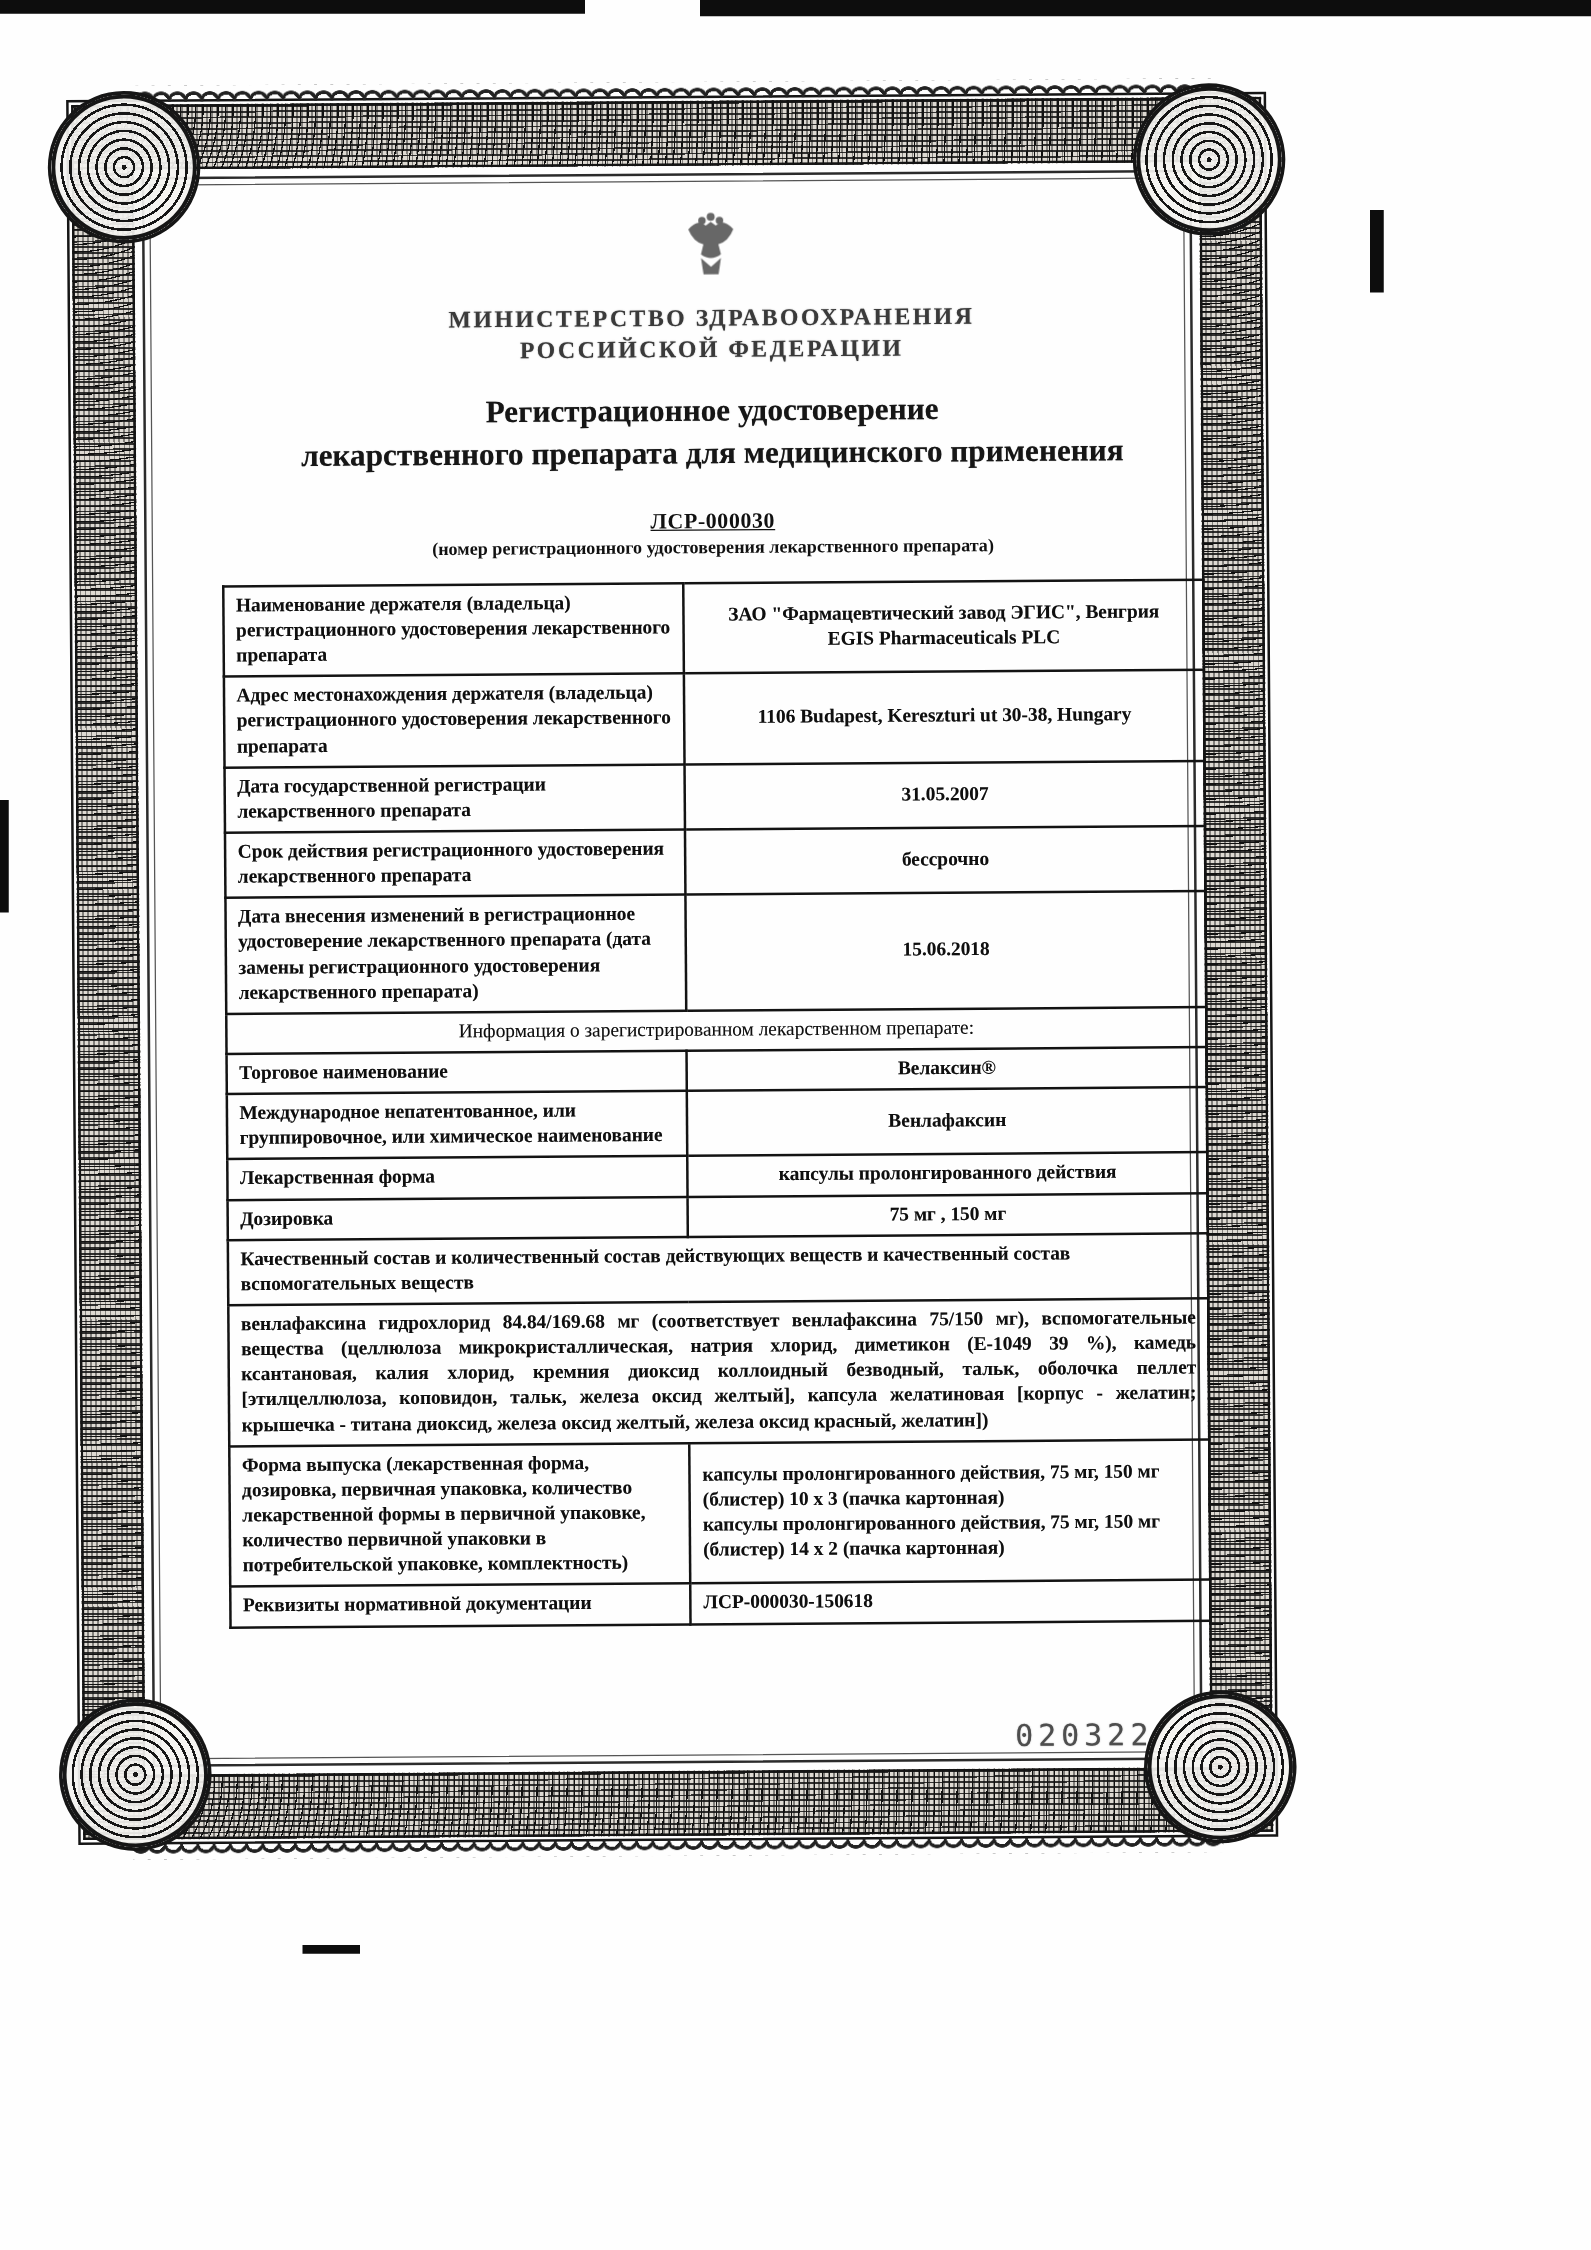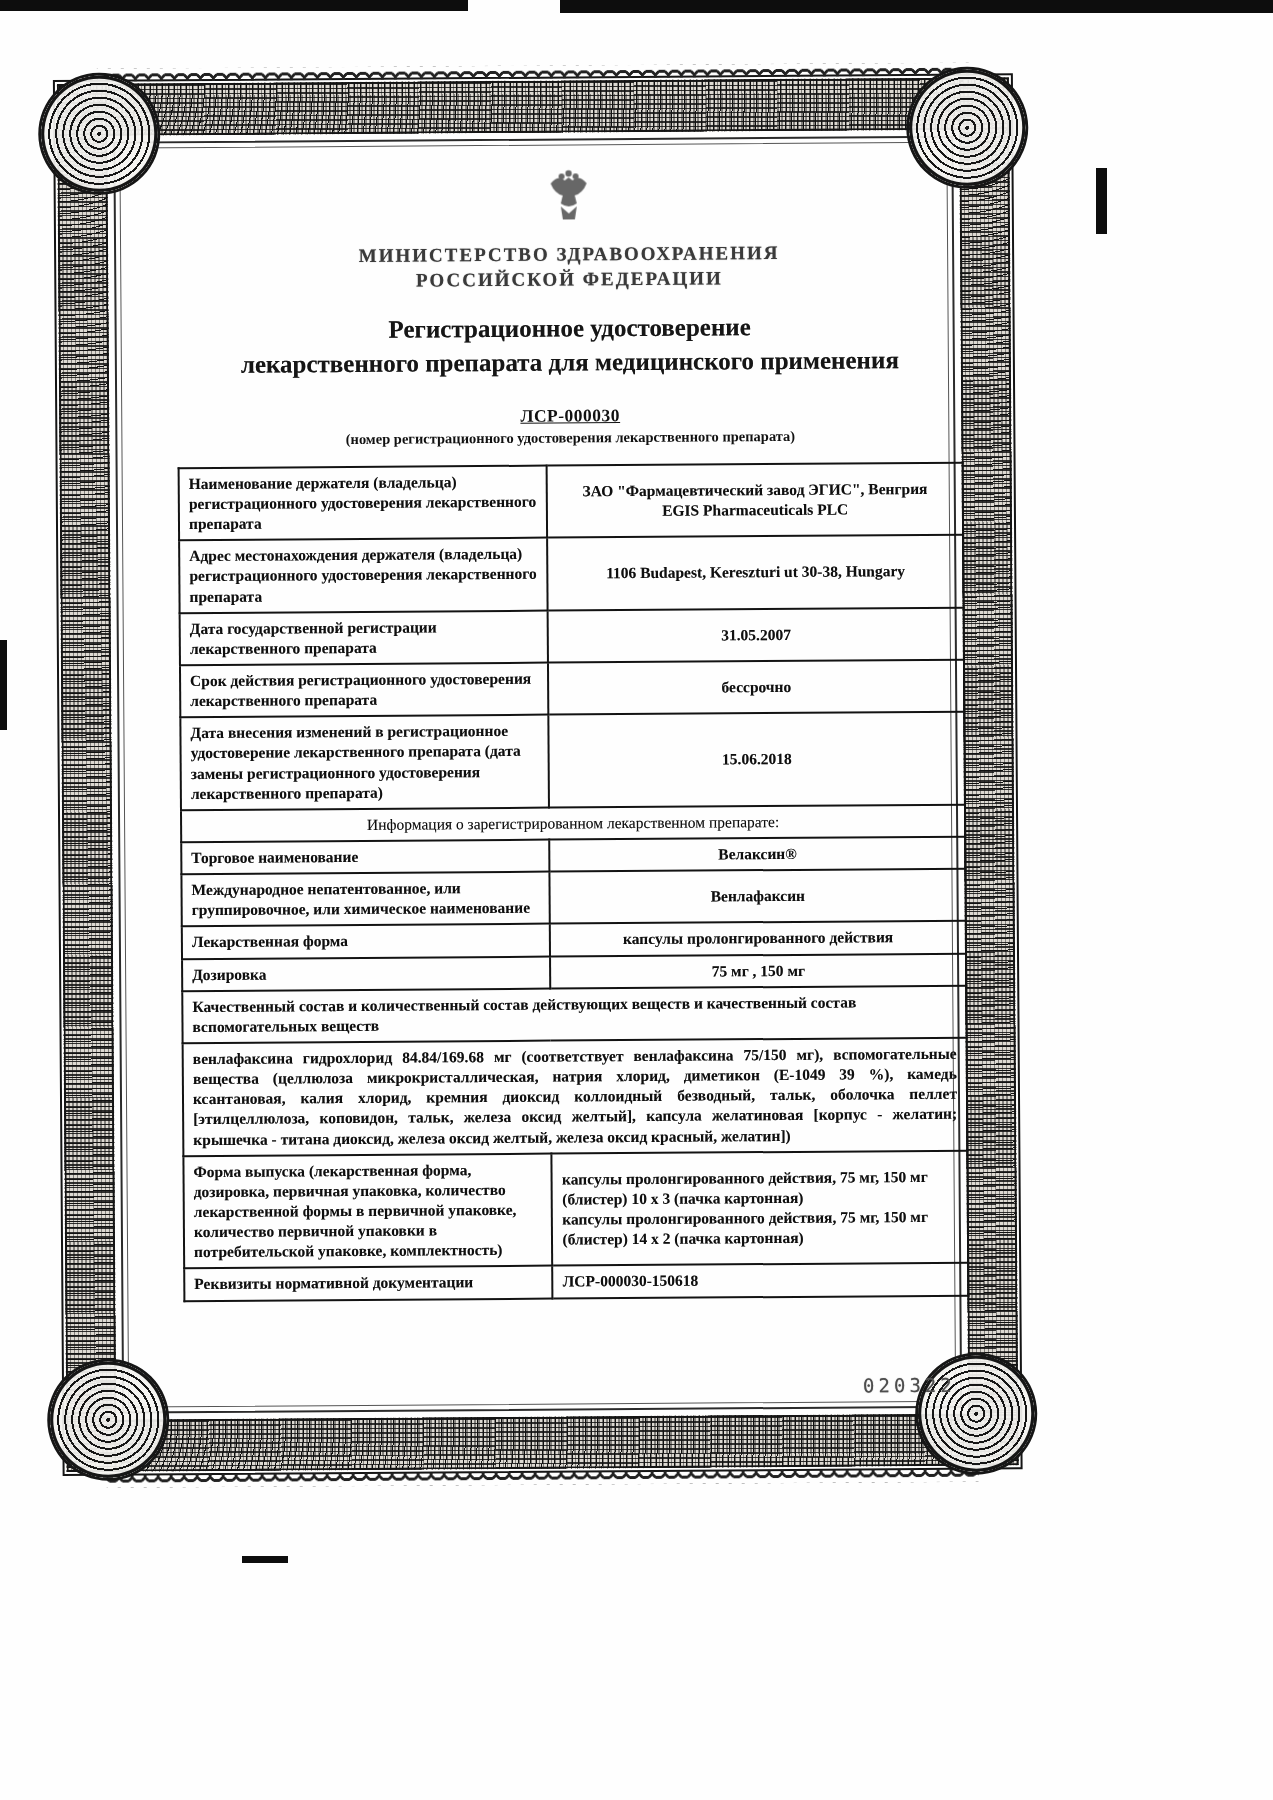--- a/index.html
+++ b/index.html
@@ -88,23 +88,23 @@
     vertical-align:middle;
   }
   .reg-table td.lbl{width:47%;text-align:left;}
   .reg-table td.val{text-align:center;white-space:pre-line;}
   .reg-table td.val-left{text-align:left;white-space:pre-line;}
   .reg-table td.full-center{text-align:center;font-weight:400;}
   .reg-table td.full-bold{text-align:left;}
   .reg-table td.full-text{text-align:justify;}
 
   .serial{
-    position:absolute;left:859px;top:1376px;
+    position:absolute;left:808px;top:1376px;
     font-family:"DejaVu Sans Mono", monospace;
-    font-size:19px;letter-spacing:4px;color:#4e4e4e;
+    font-size:24px;letter-spacing:4px;color:#4e4e4e;
     text-shadow:0 0 1px rgba(70,70,70,.6);
   }
 </style>
 </head>
 <body>
 
 <div class="artifact art-top-left"></div>
 <div class="artifact art-top-right"></div>
 <div class="artifact art-right-tick"></div>
 <div class="artifact art-left-tick"></div>

